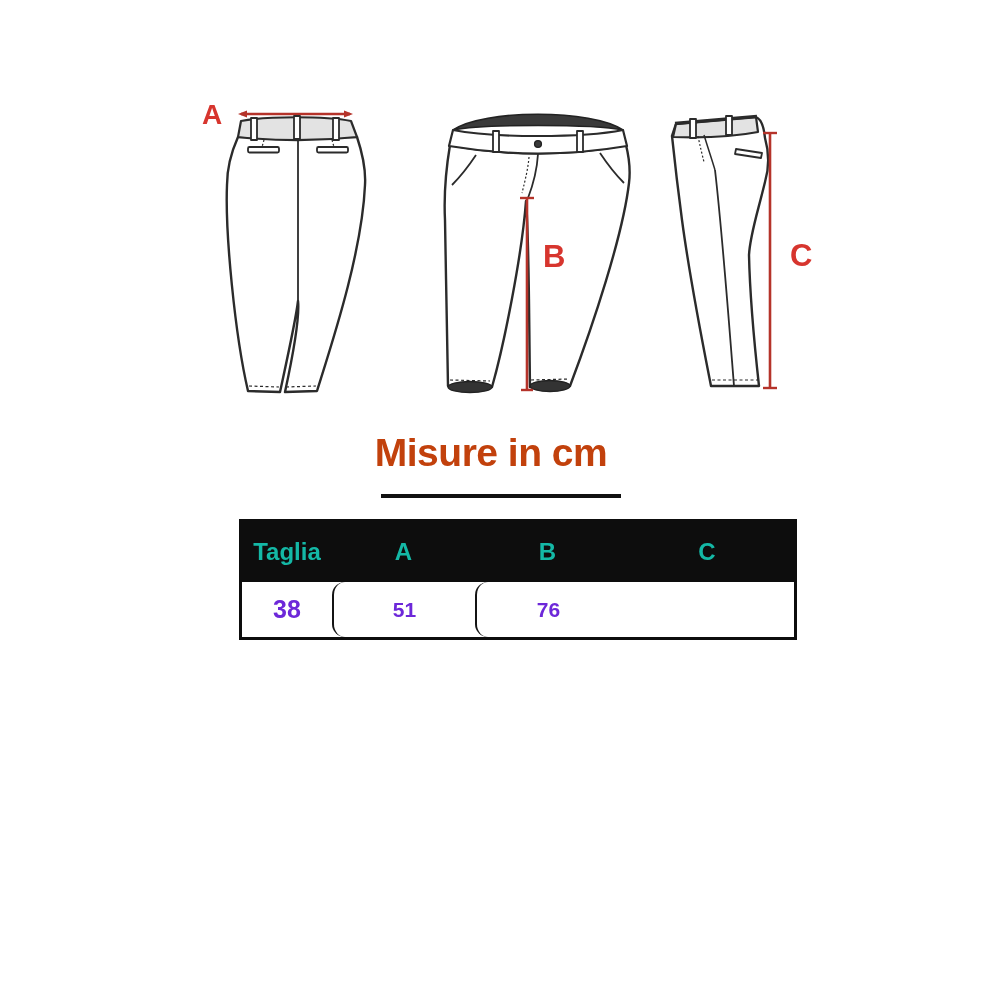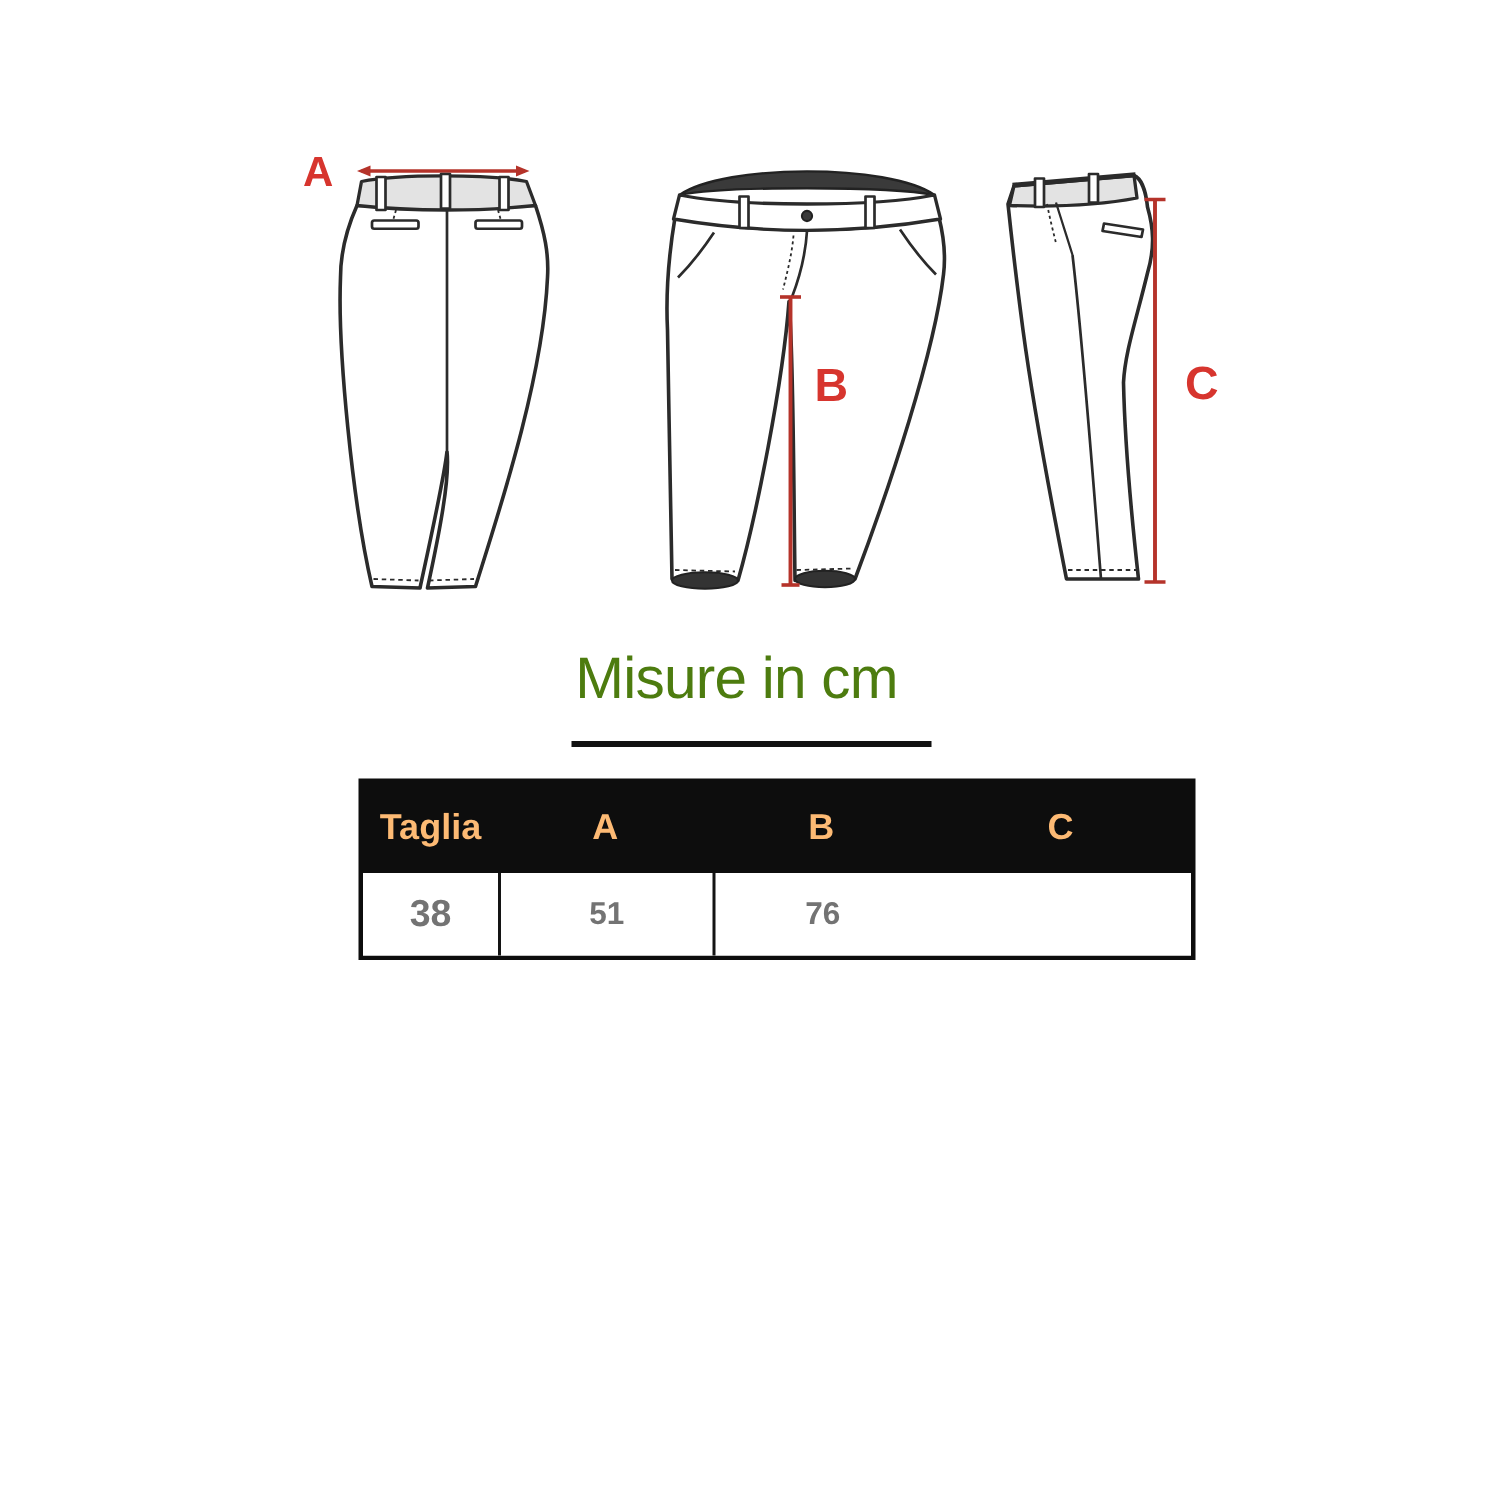--- a/index.html
+++ b/index.html
@@ -21,21 +21,21 @@
   }
   #label-a{left:202px;top:101px;font-size:28px;}
   #label-b{left:543px;top:241px;font-size:31px;}
   #label-c{left:790px;top:240px;font-size:31px;}
 
   .title-wrap{
     position:absolute;left:341px;top:433px;width:300px;
     text-align:center;
   }
   .title-text{
-    font-size:39px;font-weight:400;color:#4d7c0f;
+    font-size:39px;font-weight:700;color:#c2410c;
     letter-spacing:-0.5px;
     line-height:1;
   }
   .title-underline{
     position:absolute;left:381px;top:494px;width:240px;height:4px;
     background:#111111;
   }
 
   .size-table{
     position:absolute;left:239px;top:519px;width:558px;
@@ -43,37 +43,38 @@
     background:#ffffff;
     box-sizing:border-box;
   }
   .size-table .head{
     display:grid;
     grid-template-columns:90fr 143fr 145fr 174fr;
     background:#0d0d0d;
     height:60px;
   }
   .size-table .head .cell{
-    color:#fdba74;
+    color:#14b8a6;
     font-weight:800;
     font-size:24px;
     display:flex;align-items:center;justify-content:center;
   }
   .size-table .row{
     display:grid;
     grid-template-columns:90fr 143fr 145fr 174fr;
     height:55px;
     background:#ffffff;
   }
   .size-table .row .cell{
-    color:#737373;
+    color:#6d28d9;
     font-weight:800;
     font-size:21px;
     display:flex;align-items:center;justify-content:center;
     border-left:2px solid #141414;
+    border-radius:13px;
   }
   .size-table .row .cell:first-child{border-left:none;font-size:25px;}
   svg{display:block;}
 </style>
 </head>
 <body>
 
 <div class="canvas">
 
   <div class="figure" style="left:220px;top:103px;width:152px;height:302px;">

